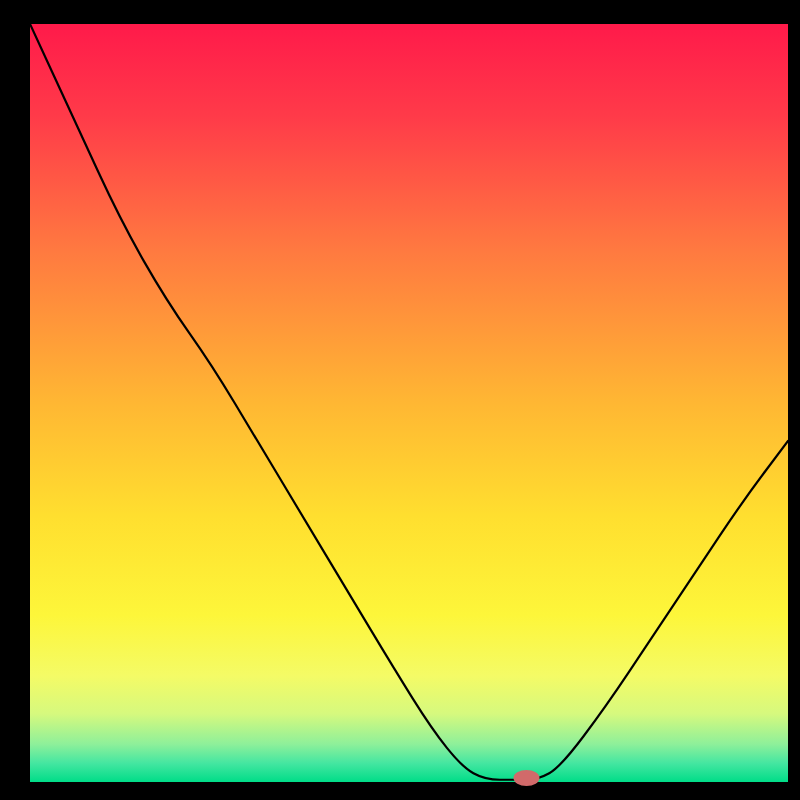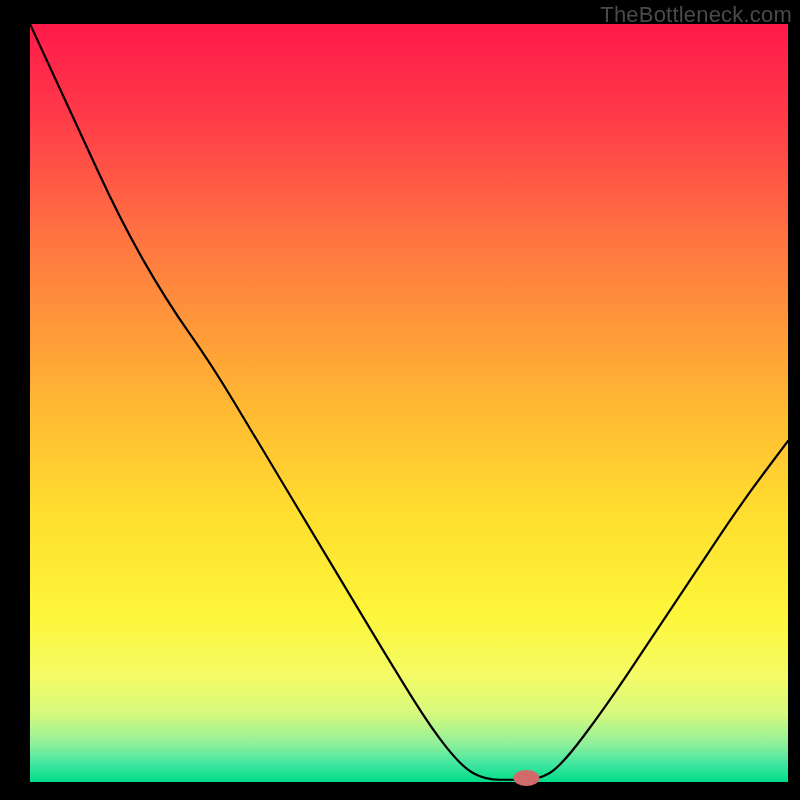--- a/index.html
+++ b/index.html
@@ -28,21 +28,20 @@
     letter-spacing: 0.2px;
   }
   svg {
     display: block;
   }
 </style>
 </head>
 <body>
 
 <div class="chart-container">
-  <div class="watermark">TheBottleneck.com</div>
 
   <svg id="chart-svg" width="800" height="800" viewBox="0 0 800 800">
     <defs>
       <linearGradient id="bg-grad" x1="0" y1="0" x2="0" y2="1">
           <stop offset="0%" stop-color="#ff1a4a"></stop>
           <stop offset="12%" stop-color="#ff3a49"></stop>
           <stop offset="30%" stop-color="#ff7a40"></stop>
           <stop offset="50%" stop-color="#ffb733"></stop>
           <stop offset="65%" stop-color="#ffdf2f"></stop>
           <stop offset="78%" stop-color="#fdf63a"></stop>

